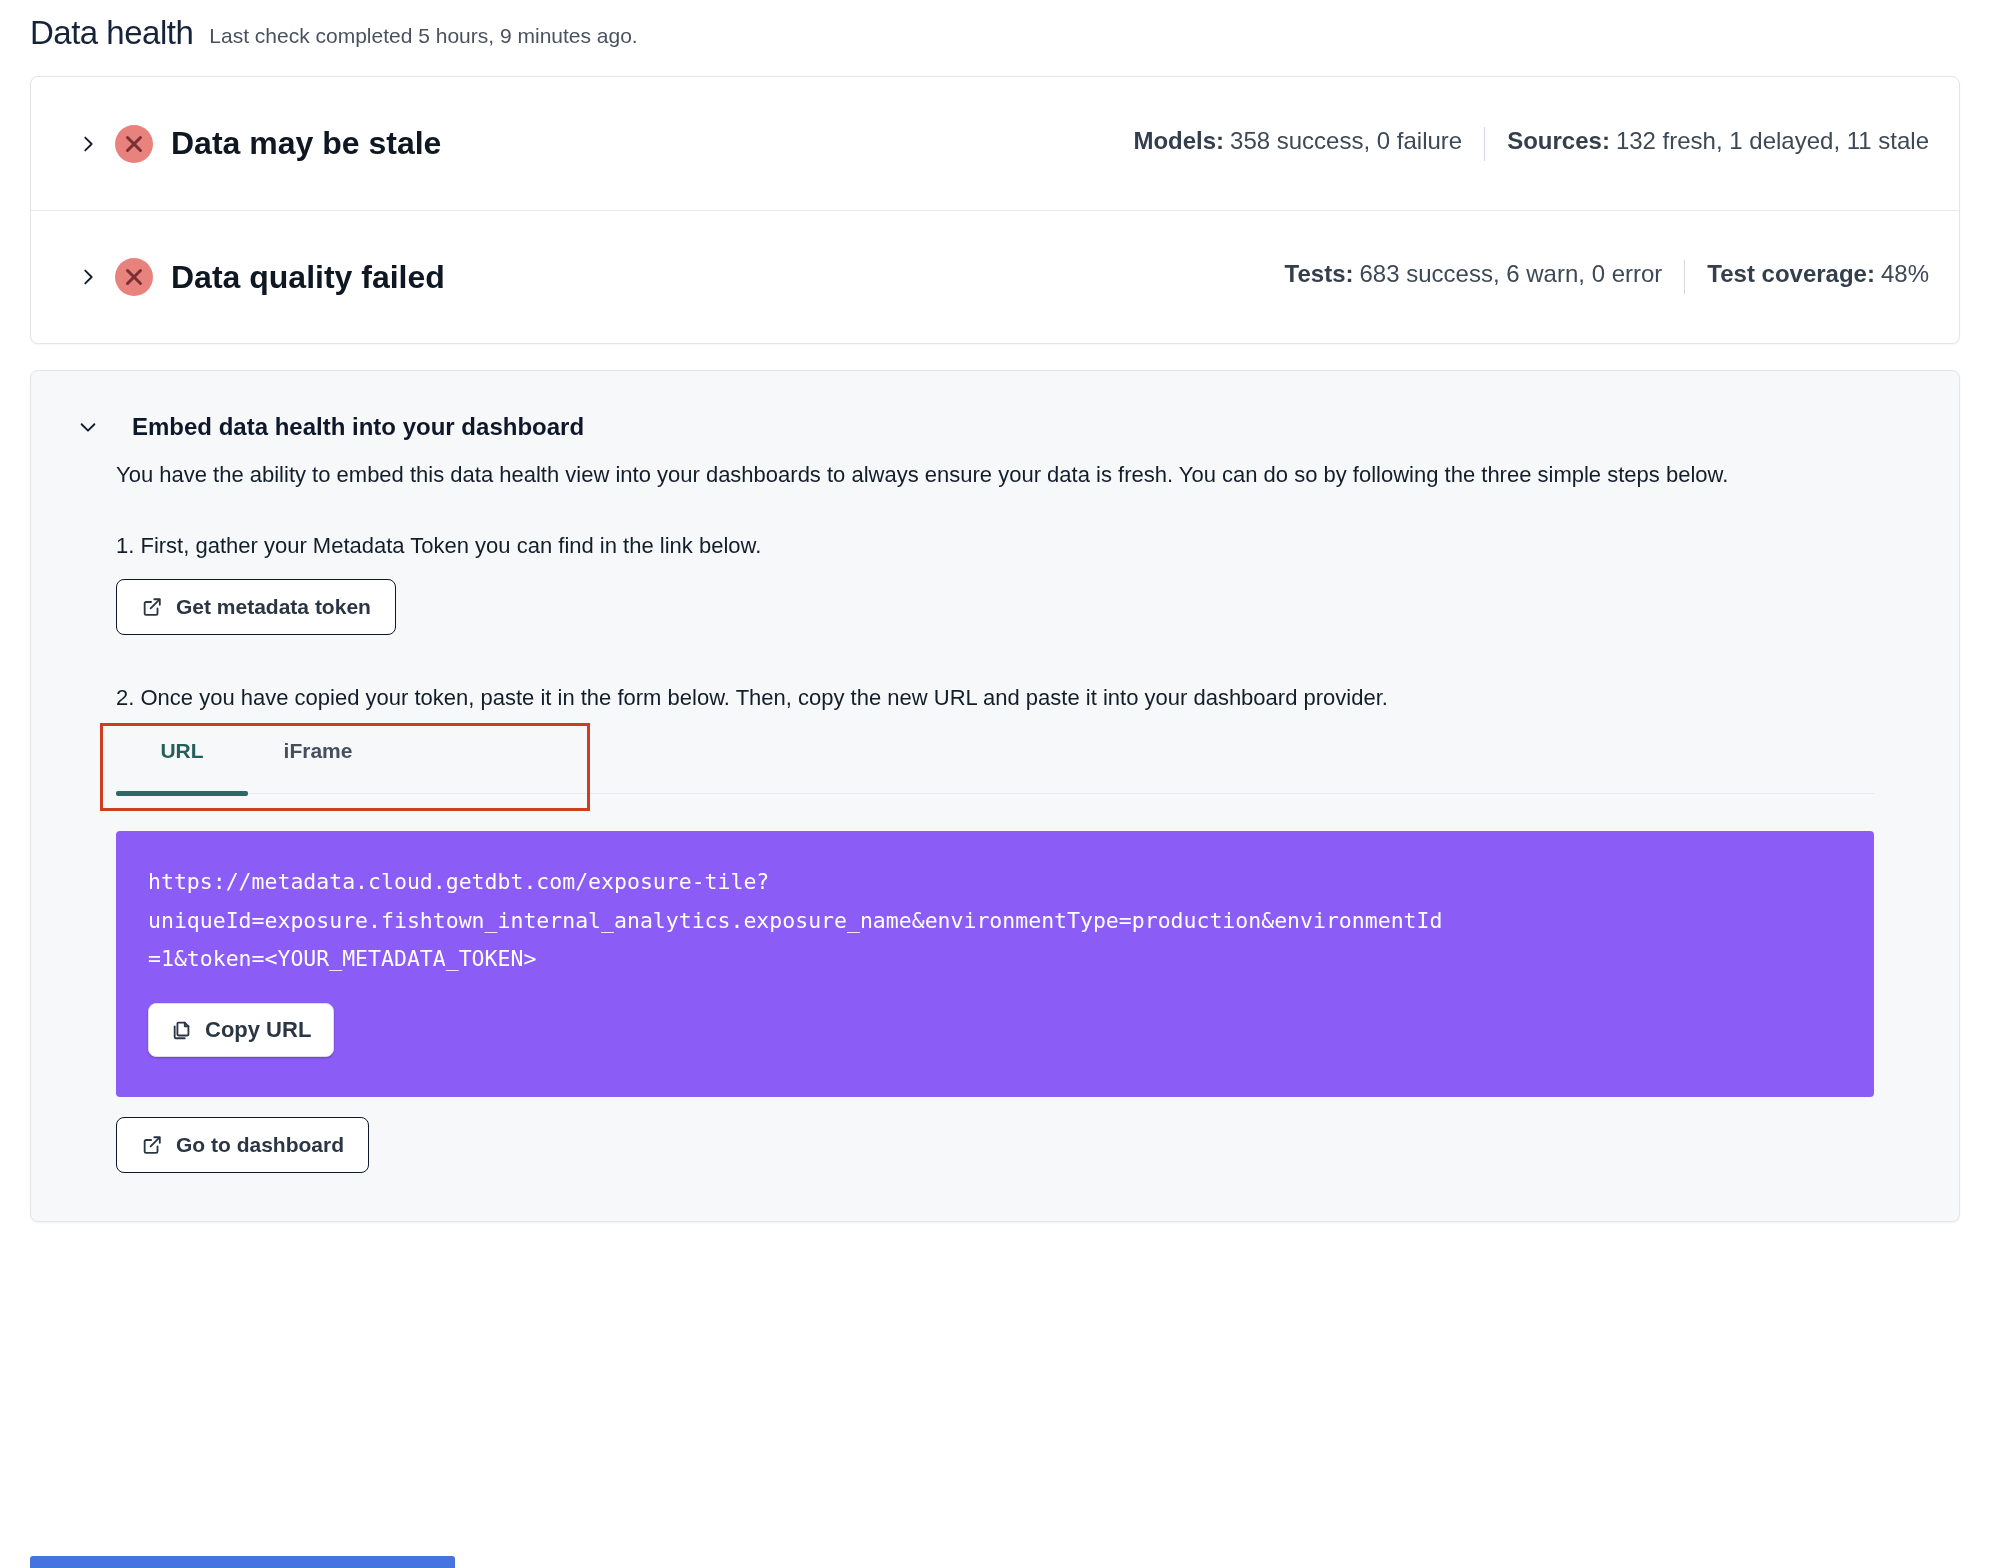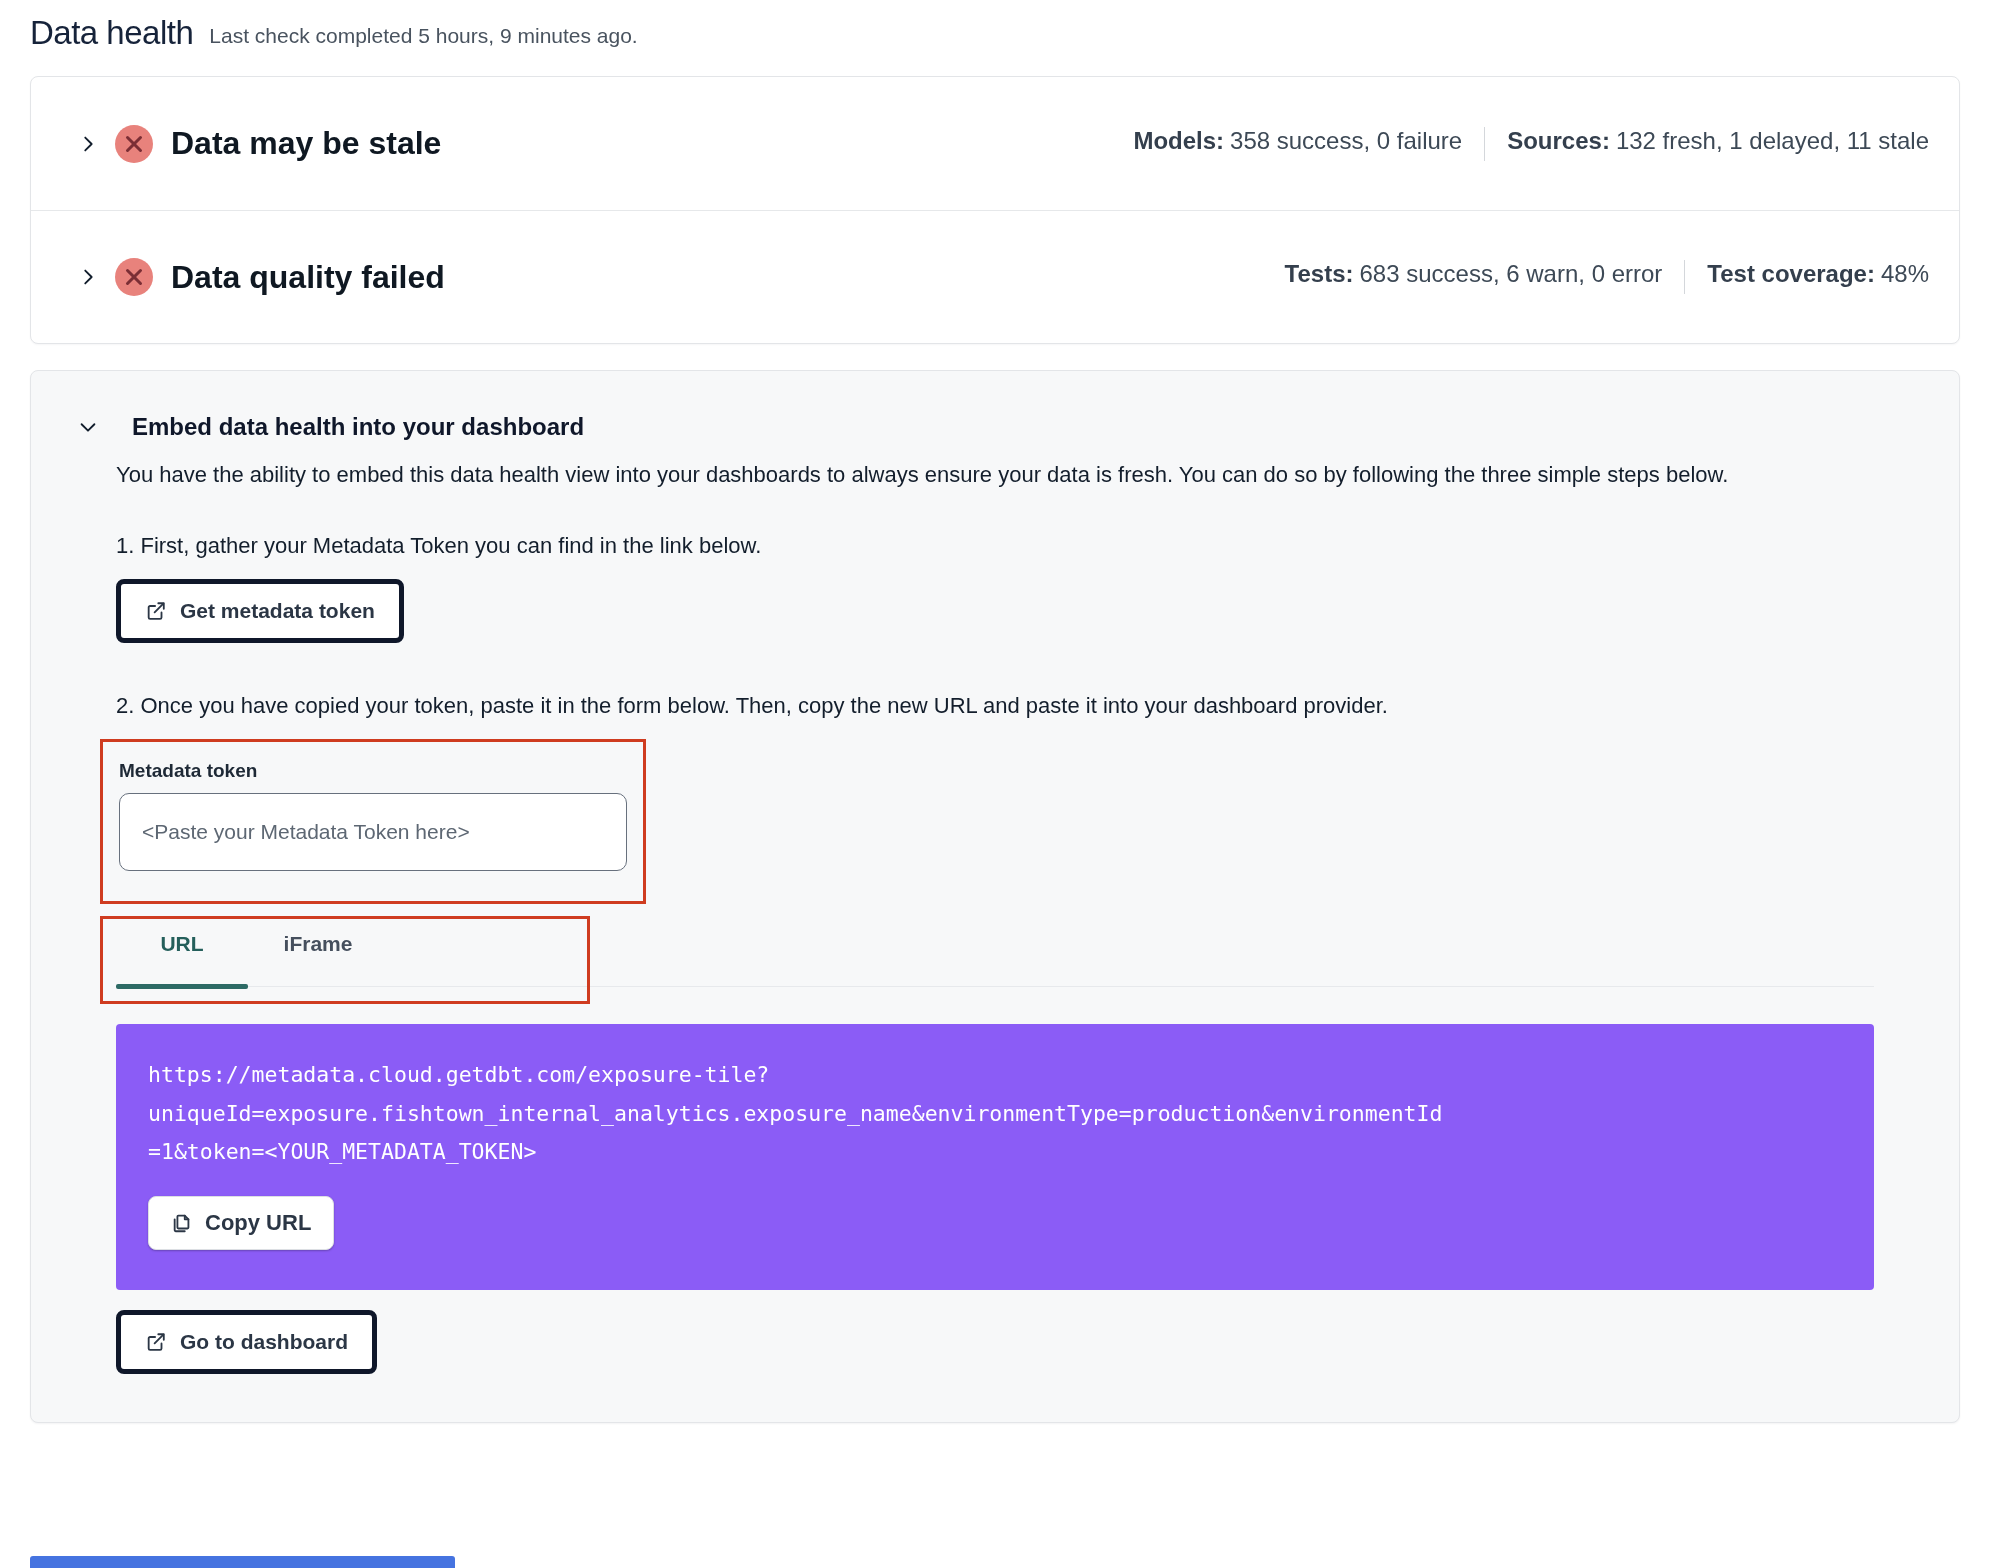--- a/index.html
+++ b/index.html
@@ -53,21 +53,21 @@
   .desc { margin-top: 18px; font-size: 22px; line-height: 1.45; color: #131e2c; max-width: 1660px; }
   .step { font-size: 22px; color: #131e2c; }
   .step.s1 { margin-top: 42px; }
   .step.s2 { margin-top: 50px; }
   .step.s3 { margin-top: 42px; }
   .guide-link { color: #2a6b66; text-decoration: underline; cursor: pointer; }
 
   .btn {
     margin-top: 20px;
     display: inline-flex; align-items: center; gap: 13px;
-    background: #fff; border: 5px solid #0f172a; border-radius: 8px;
+    background: #fff; border: 1px solid #0f172a; border-radius: 8px;
     padding: 15px 24px; font-family: inherit;
     font-size: 21px; font-weight: bold; color: #2b3645; cursor: pointer;
   }
 
   
   .hl { border: 3px solid #cf3c20; }
   .hl-token {
     margin-top: 20px; margin-left: -16px;
     width: 546px; padding: 18px 16px 30px 16px;
   }
@@ -195,24 +195,20 @@
               <path d="M18 13.5V19a1.5 1.5 0 0 1-1.5 1.5h-11A1.5 1.5 0 0 1 4 19V8a1.5 1.5 0 0 1 1.5-1.5H11"></path>
               <polyline points="14.5 3.5 20.5 3.5 20.5 9.5"></polyline>
               <line x1="10.5" y1="13.5" x2="20" y2="4"></line>
             </svg>
         </span>
         <span>Get metadata token</span>
       </button>
 
       <p class="step s2">2. Once you have copied your token, paste it in the form below. Then, copy the new URL and paste it into your dashboard provider.</p>
 
-      <div class="hl hl-token">
-        <label class="field-label">Metadata token</label>
-        <input class="token-input" type="text" placeholder="&lt;Paste your Metadata Token here&gt;" style="">
-      </div>
 
       <div class="tabs-row">
         <div class="tabs-track"></div>
         <div class="hl hl-tabs"></div>
         <div class="tab tab-url active">
           <span>URL</span>
         </div>
         <div class="tab tab-iframe">
           <span>iFrame</span>
         </div>

